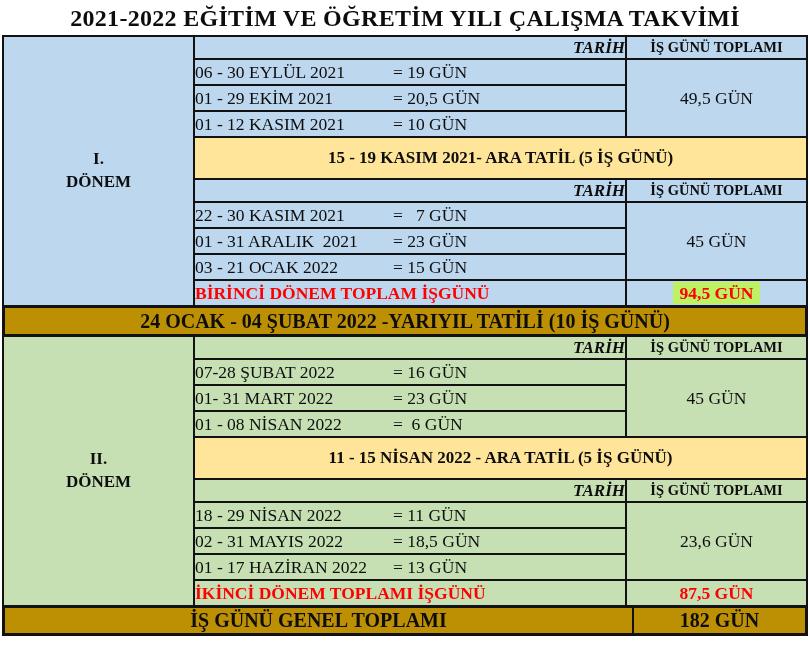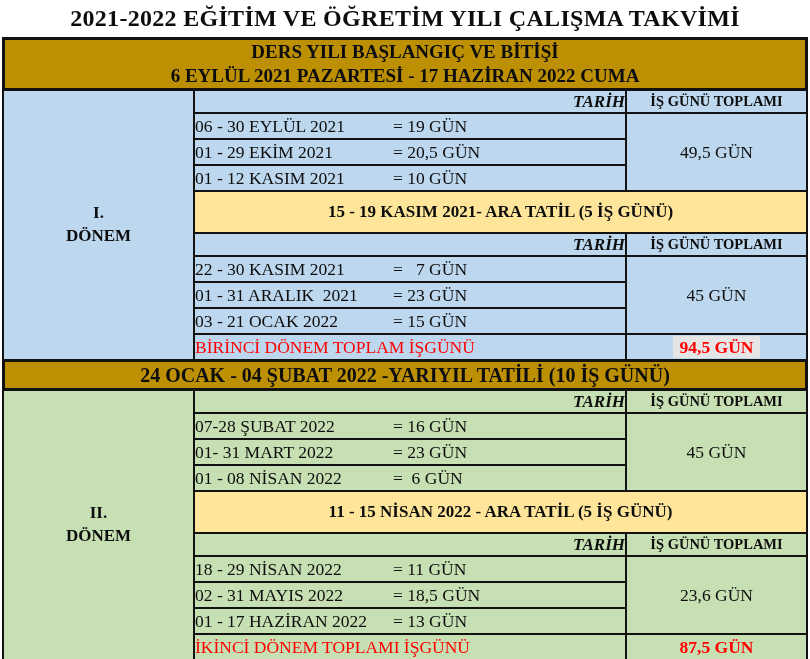--- a/index.html
+++ b/index.html
@@ -29,23 +29,23 @@
   tr.r-break { height:42px;font-family:Liberation Serif, serif; }
   tr.r-sum  { height:26px; }
   .term-cell { text-align:center; font-weight:bold; font-size:17px; line-height:1.35; }
   .h-date  { text-align:right; font-weight:bold; font-size:17px;font-style:italic; }
   .h-total { text-align:center; font-weight:bold; font-size:14.5px; }
   .date-cell { font-size:17.5px; padding-left:8px; white-space:pre; }
   .range { display:inline-block; width:198px; white-space:pre; }
   .days  { white-space:pre; }
   .total-cell { text-align:center; font-size:17.5px; }
   td.break-cell { background:#FFE599; text-align:center; font-weight:bold; font-size:17px; }
-  .sum-label { font-weight:normal; color:#FF0000; font-size:17.5px; padding-left:4px; white-space:nowrap; }
+  .sum-label { font-weight:bold; color:#FF0000; font-size:17.5px; padding-left:4px; white-space:nowrap; }
   .sum-value { text-align:center; font-weight:bold; color:#FF0000; font-size:17.5px; }
-  .hl { background:#e5e5e5; padding:1px 7px; }
+  .hl { background:#bef264; padding:1px 7px; }
   .gold-row {
     background:#BD9004; border:3px solid #121212; margin-top:-2px; height:26px;
     display:flex; align-items:center; justify-content:center;
     font-weight:bold; font-size:20px; white-space:nowrap;
   }
   .grand {
     background:#BD9004; border:3px solid #121212; margin-top:-2px; height:25px;
     display:flex; font-weight:bold; font-size:20px;
   }
   .grand-label {
@@ -54,24 +54,20 @@
   }
   .grand-value { flex:1; display:flex; align-items:center; justify-content:center; }
 </style>
 </head>
 <body>
 
 <div class="page">
 
   <div class="title">2021-2022 EĞİTİM VE ÖĞRETİM YILI ÇALIŞMA TAKVİMİ</div>
 
-  <div class="gold-box">
-    <div>DERS YILI BAŞLANGIÇ VE BİTİŞİ</div>
-    <div>6 EYLÜL 2021 PAZARTESİ - 17 HAZİRAN 2022 CUMA</div>
-  </div>
 
   <table class="sec sec1">
     <colgroup>
         <col class="c1">
         <col class="c2">
         <col class="c3">
       </colgroup>
     <tbody>
       <tr class="r-head">
         <td class="term-cell" rowspan="10">

